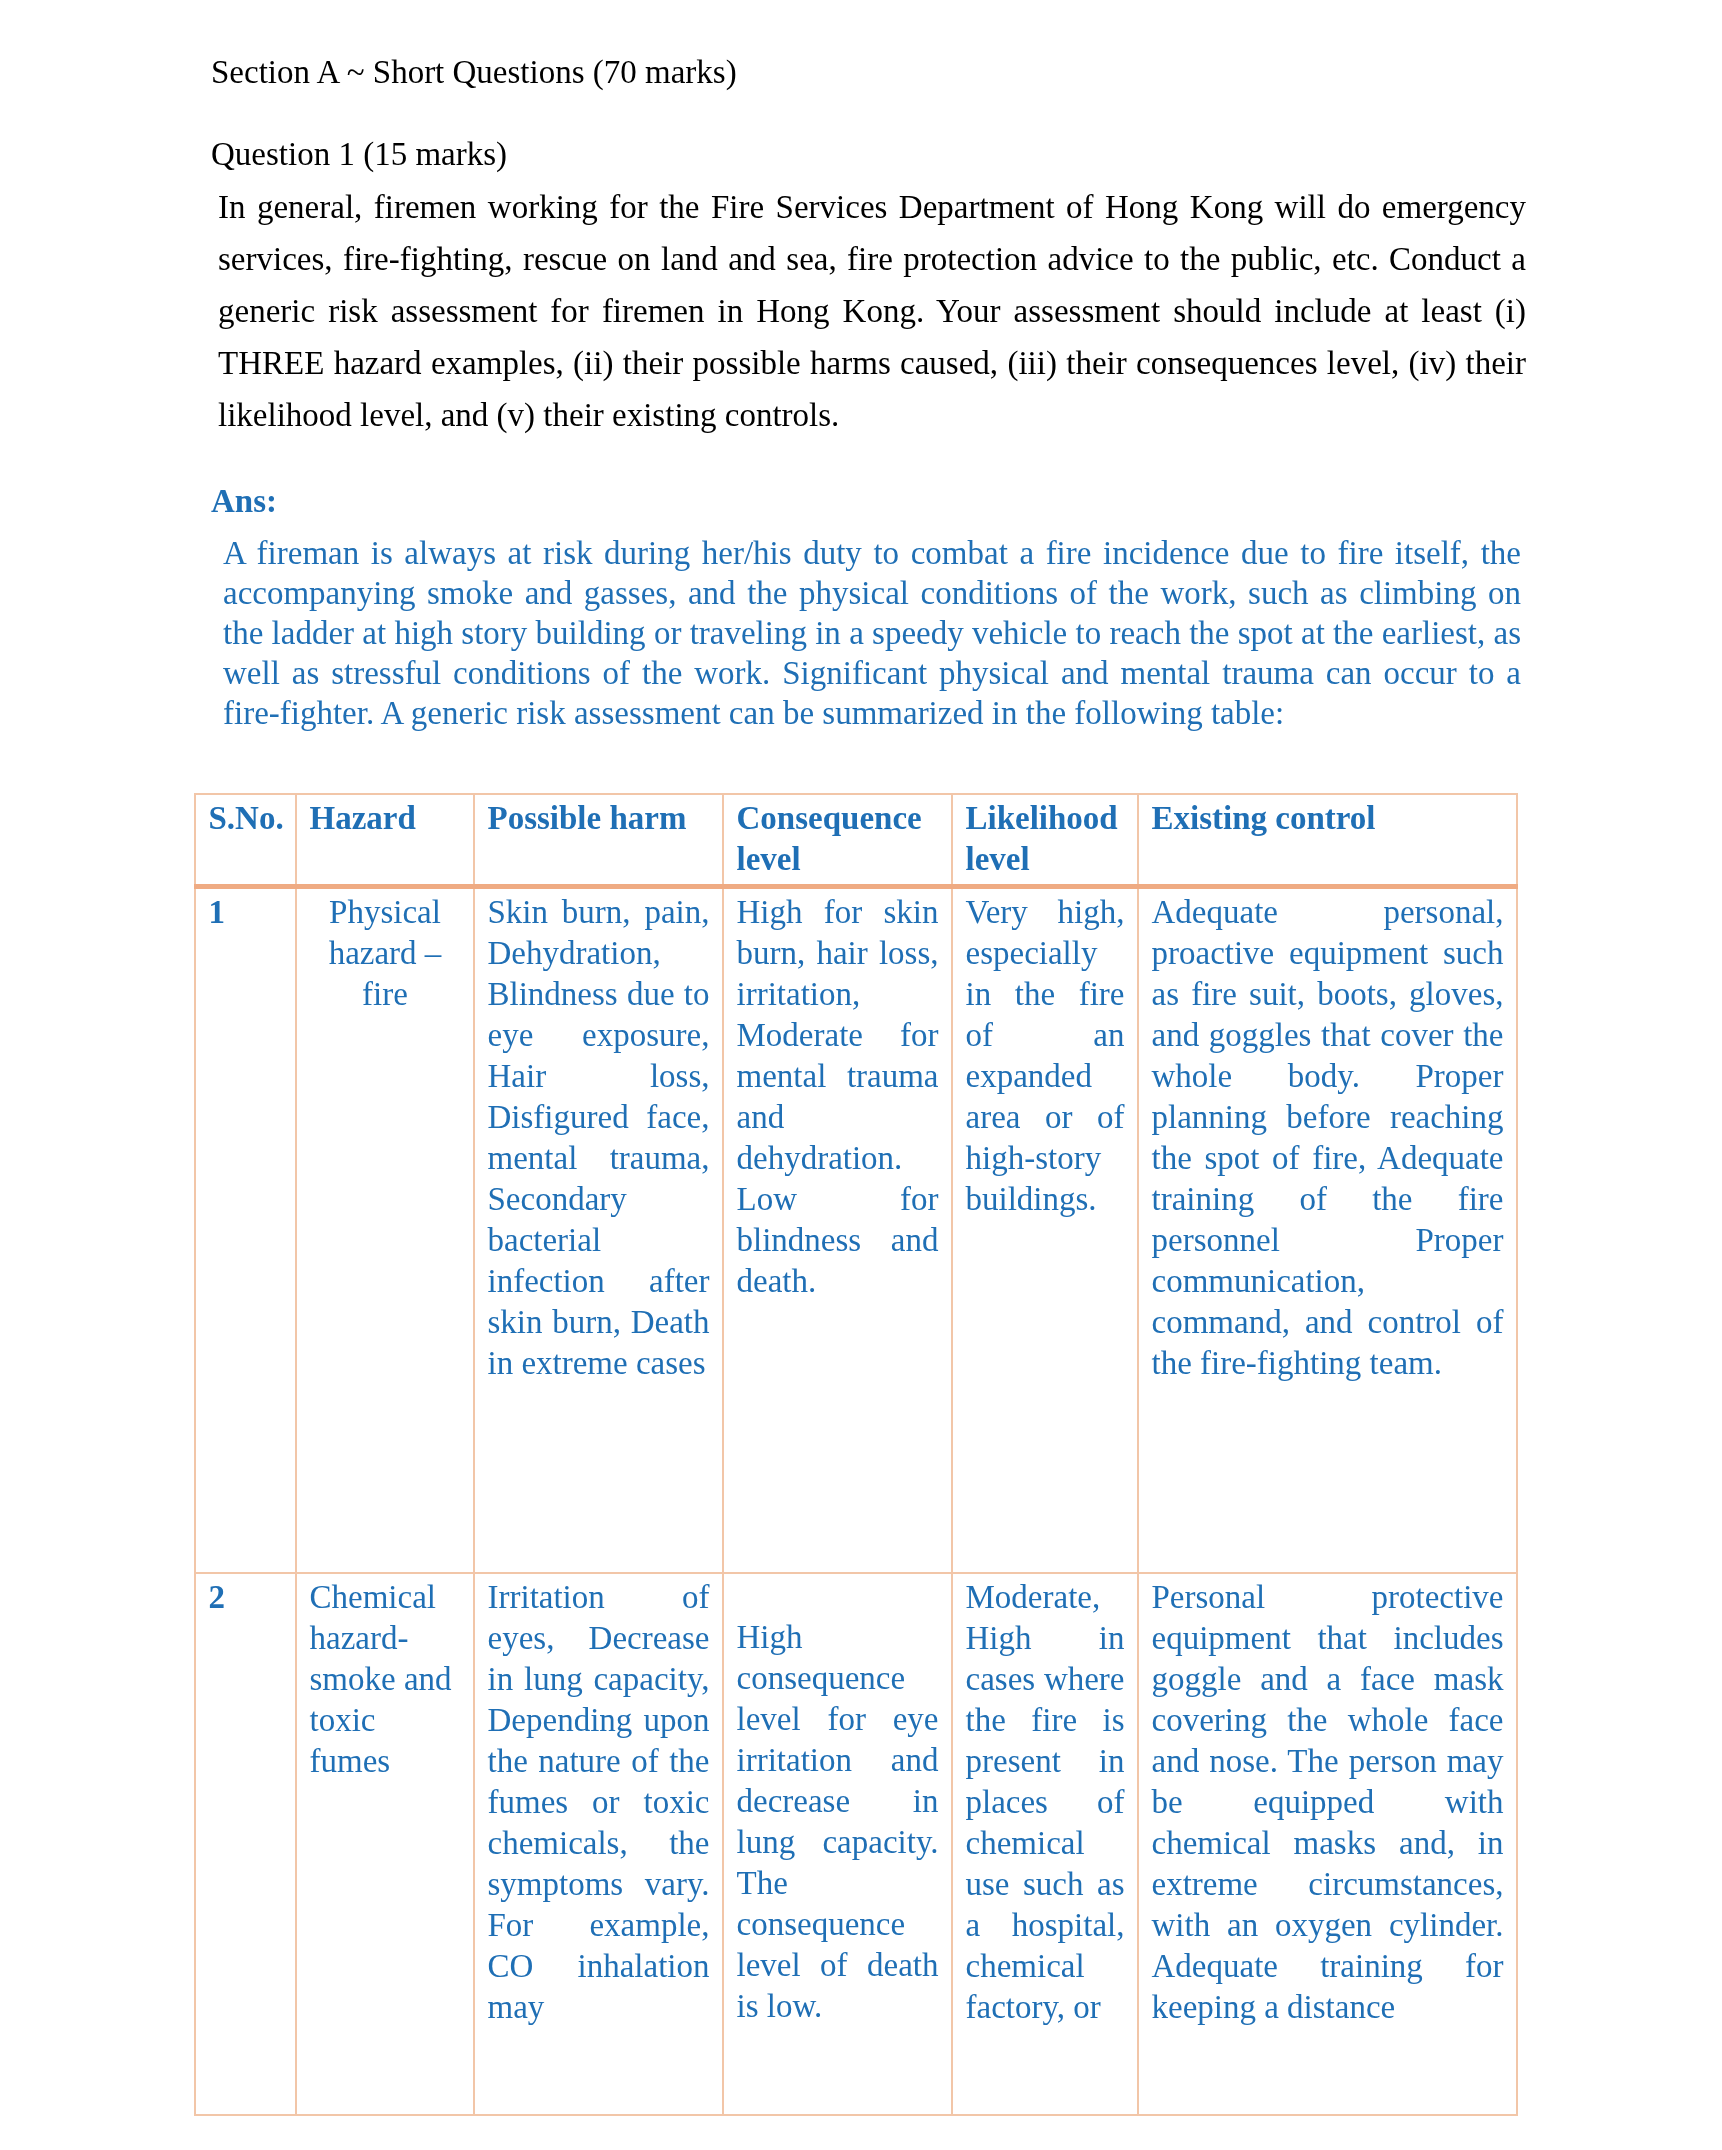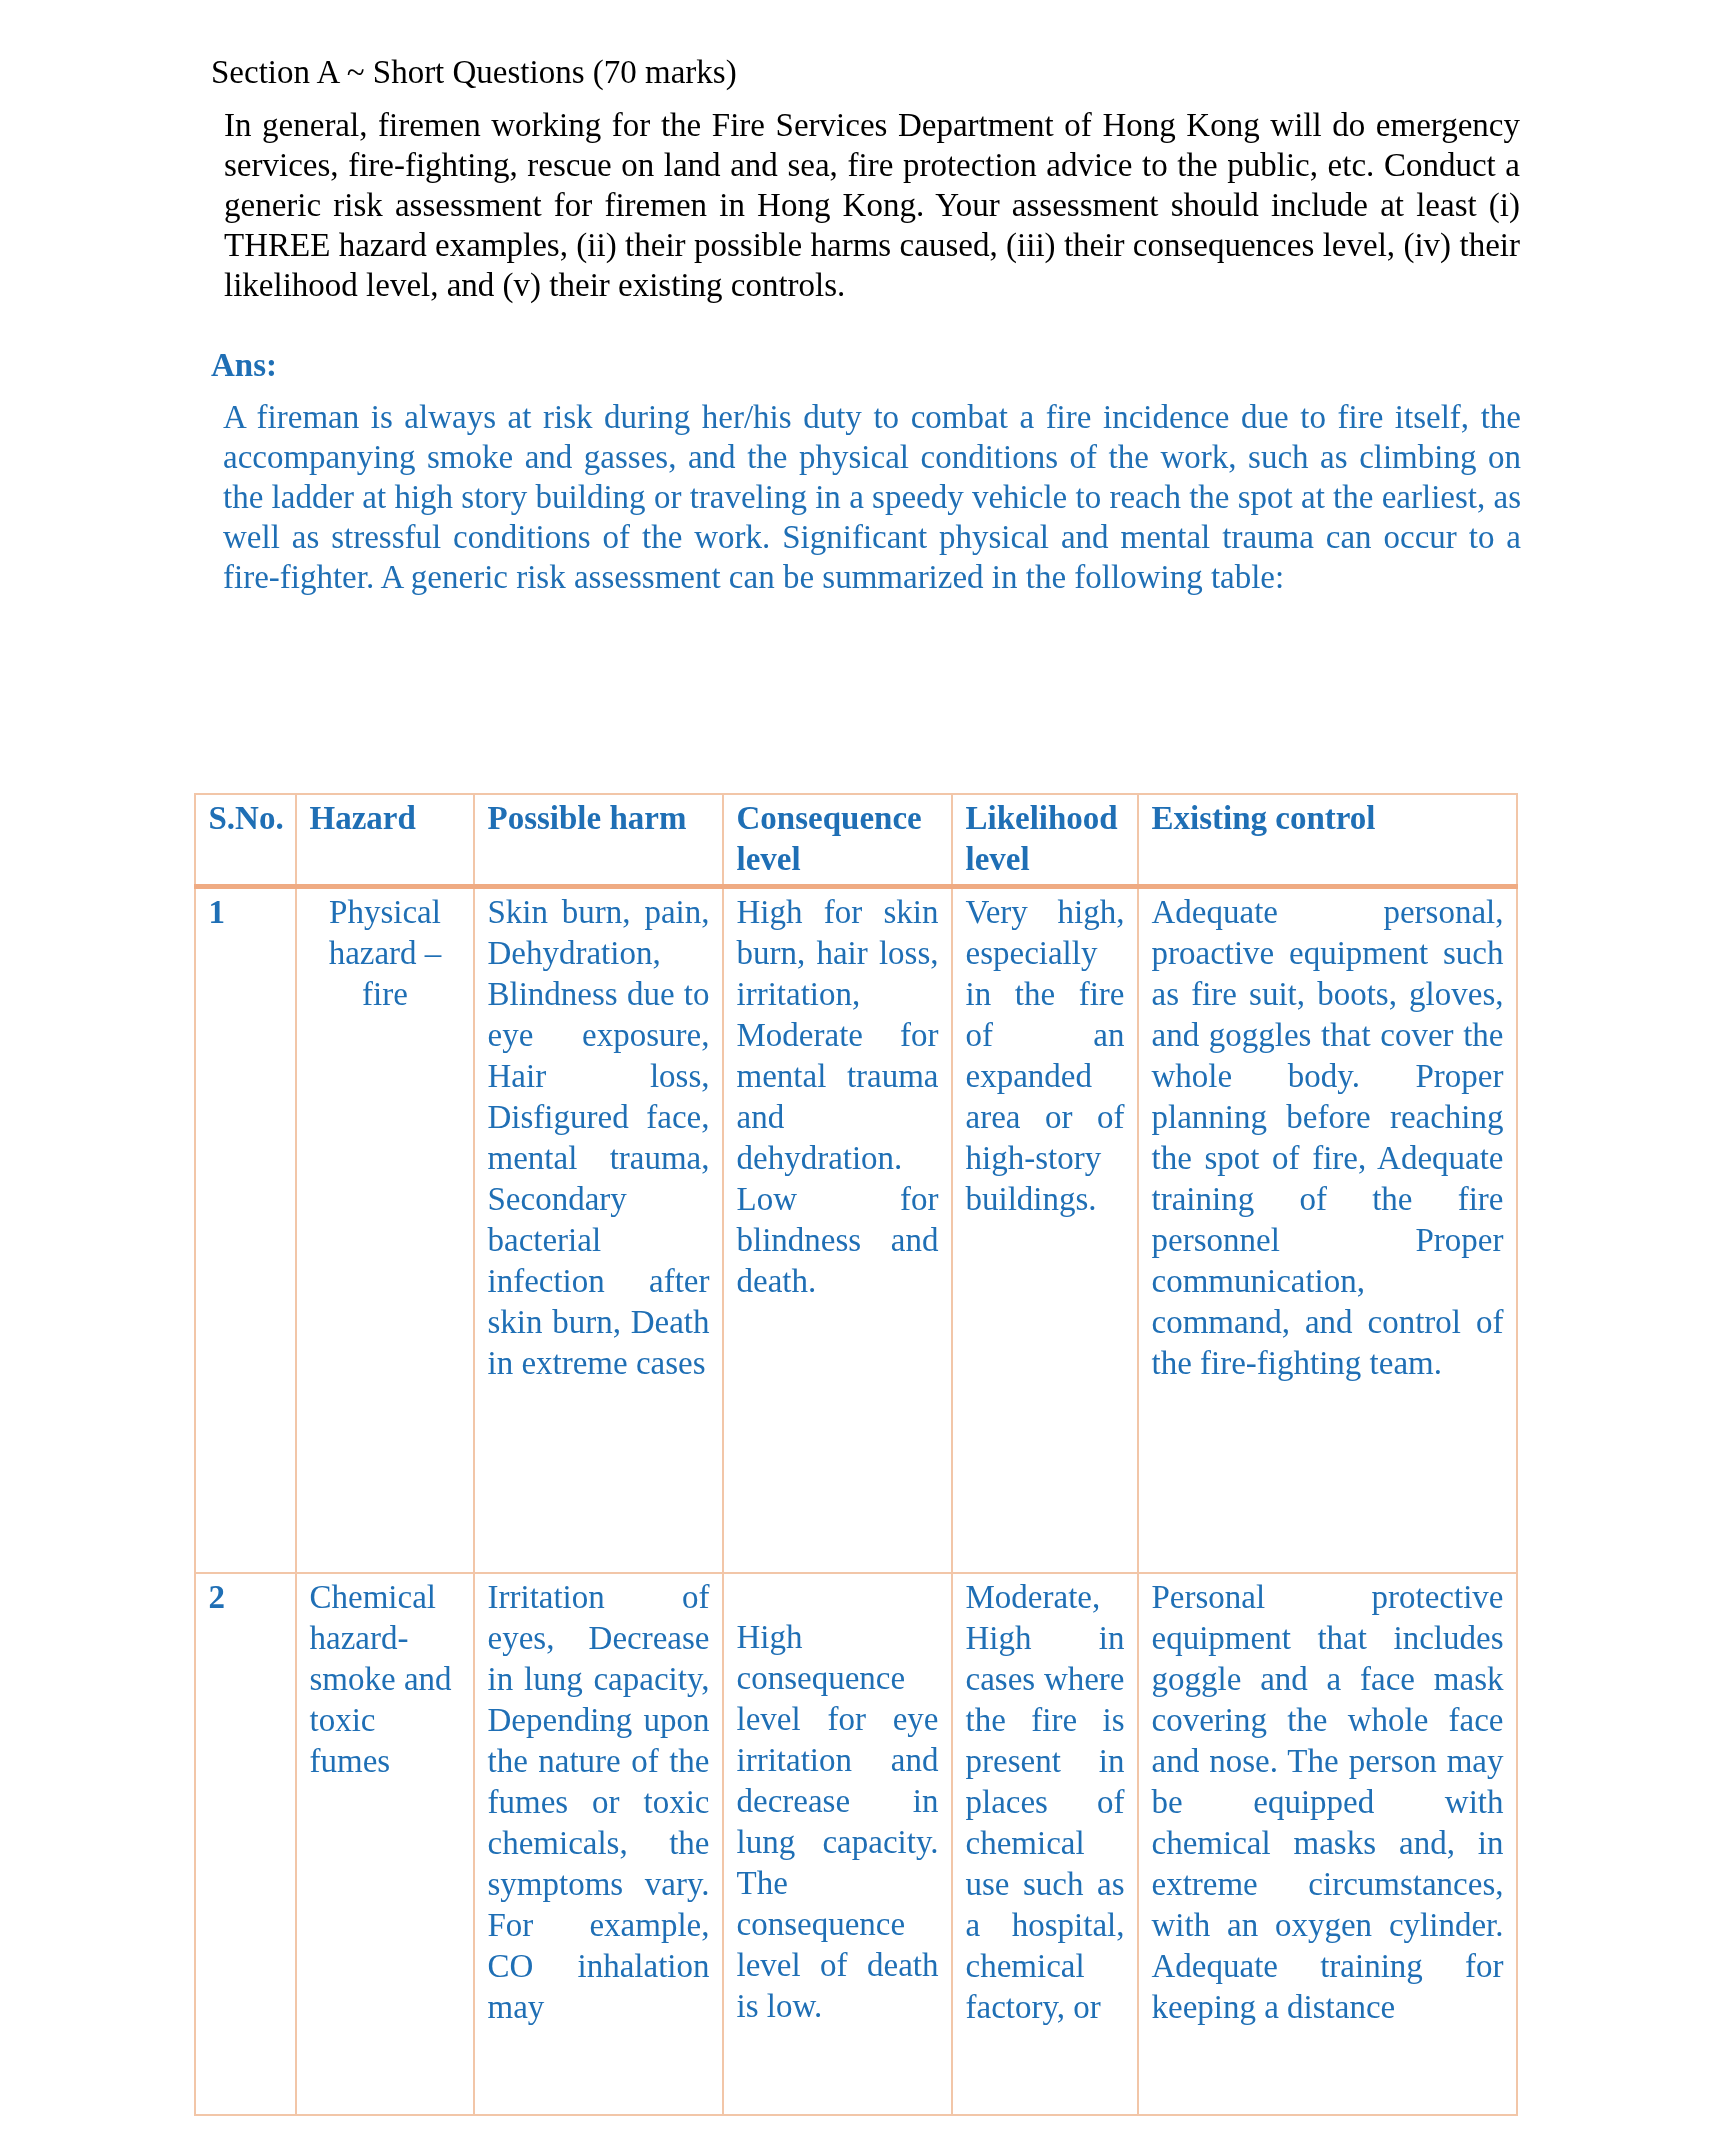--- a/index.html
+++ b/index.html
@@ -1,34 +1,35 @@
 <!DOCTYPE html>
 <html style="font-size:11px"><head>
 <meta charset="utf-8">
 <style>
   html, body { margin: 0; padding: 0; background: #ffffff; }
   body { width: 1723px; height: 2151px; position: relative; font-family: "Liberation Serif", serif; color: #000; }
   .page { position: absolute; left: 211px; top: 52px; width: 1322px; }
   .heading { font-size: 33px; line-height: 40px; margin: 0; }
   .q-title { font-size: 33px; line-height: 40px; margin: 42px 0 0 0; }
-  .q-body { font-size: 33px; line-height: 40px; text-align: justify; margin: 13px; }
+  .q-body { font-size: 33px; line-height: 52px; text-align: justify; margin: 7px; }
   .ans-label { color: #1f6fb5; font-weight: bold; font-size: 33px; line-height: 40px; margin: 40px 0 0 0; }
   .ans-body { color: #1f6fb5; font-size: 33px; line-height: 40px; text-align: justify; margin: 12px; }
   table.risk { position: absolute; left: 194px; top: 793px; width: 1322px; border-collapse: collapse; table-layout: fixed; }
   table.risk th, table.risk td { border: 2.1px solid #f2c6a8; vertical-align: top; padding: 2.8px 12.5px 14px 12.5px; font-size: 33px; line-height: 41px; color: #1f6fb5; margin-top: 12px; }
   table.risk th { font-weight: bold; text-align: left; border-bottom: 5.6px solid #efab83; padding-bottom: 4.2px; }
   table.risk td { text-align: justify; }
   table.risk td.sno { font-weight: bold; }
   .col1 { width: 101px; } .col2 { width: 178px; } .col3 { width: 249px; } .col4 { width: 229px; } .col5 { width: 186px; } .col6 { width: 379px; }
 </style>
 </head>
 <body>
 
 <div class="page">
   <p class="heading">Section A ~ Short Questions (70 marks)</p>
+  <p class="q-title">Question 1 (15 marks)</p>
   <p class="q-body">In general, firemen working for the Fire Services Department of Hong Kong will do emergency services, fire-fighting, rescue on land and sea, fire protection advice to the public, etc. Conduct a generic risk assessment for firemen in Hong Kong. Your assessment should include at least (i) THREE hazard examples, (ii) their possible harms caused, (iii) their consequences level, (iv) their likelihood level, and (v) their existing controls.</p>
   <p class="ans-label">Ans:</p>
   <p class="ans-body">A fireman is always at risk during her/his duty to combat a fire incidence due to fire itself, the accompanying smoke and gasses, and the physical conditions of the work, such as climbing on the ladder at high story building or traveling in a speedy vehicle to reach the spot at the earliest, as well as stressful conditions of the work. Significant physical and mental trauma can occur to a fire-fighter. A generic risk assessment can be summarized in the following table:</p>
 </div>
 
 <table class="risk">
   <colgroup>
     <col class="col1">
       <col class="col2">
       <col class="col3">

